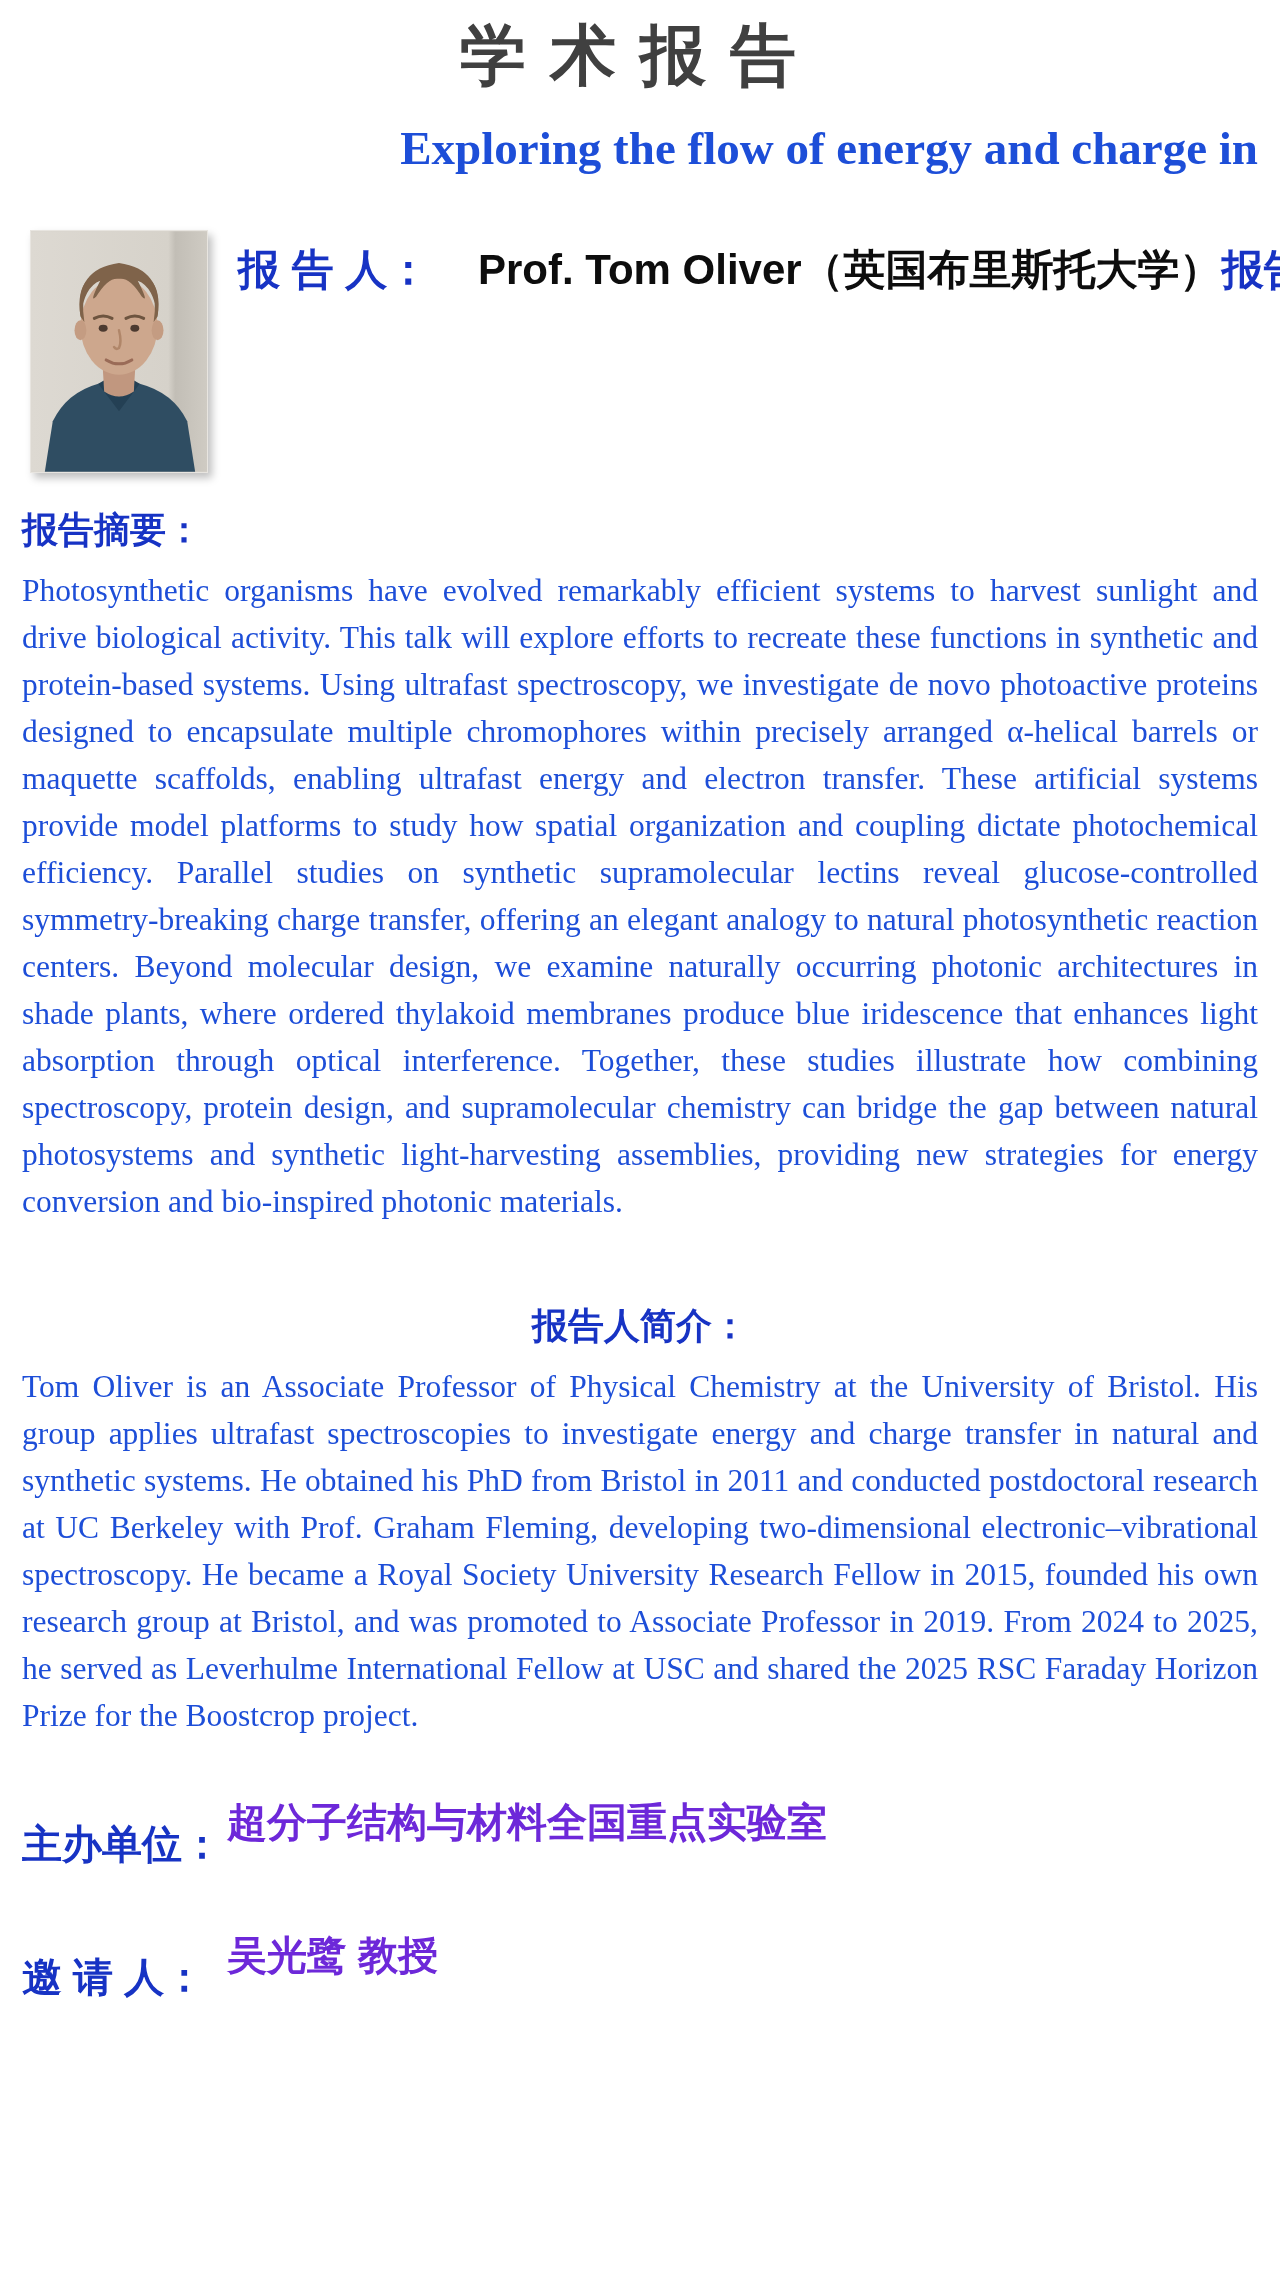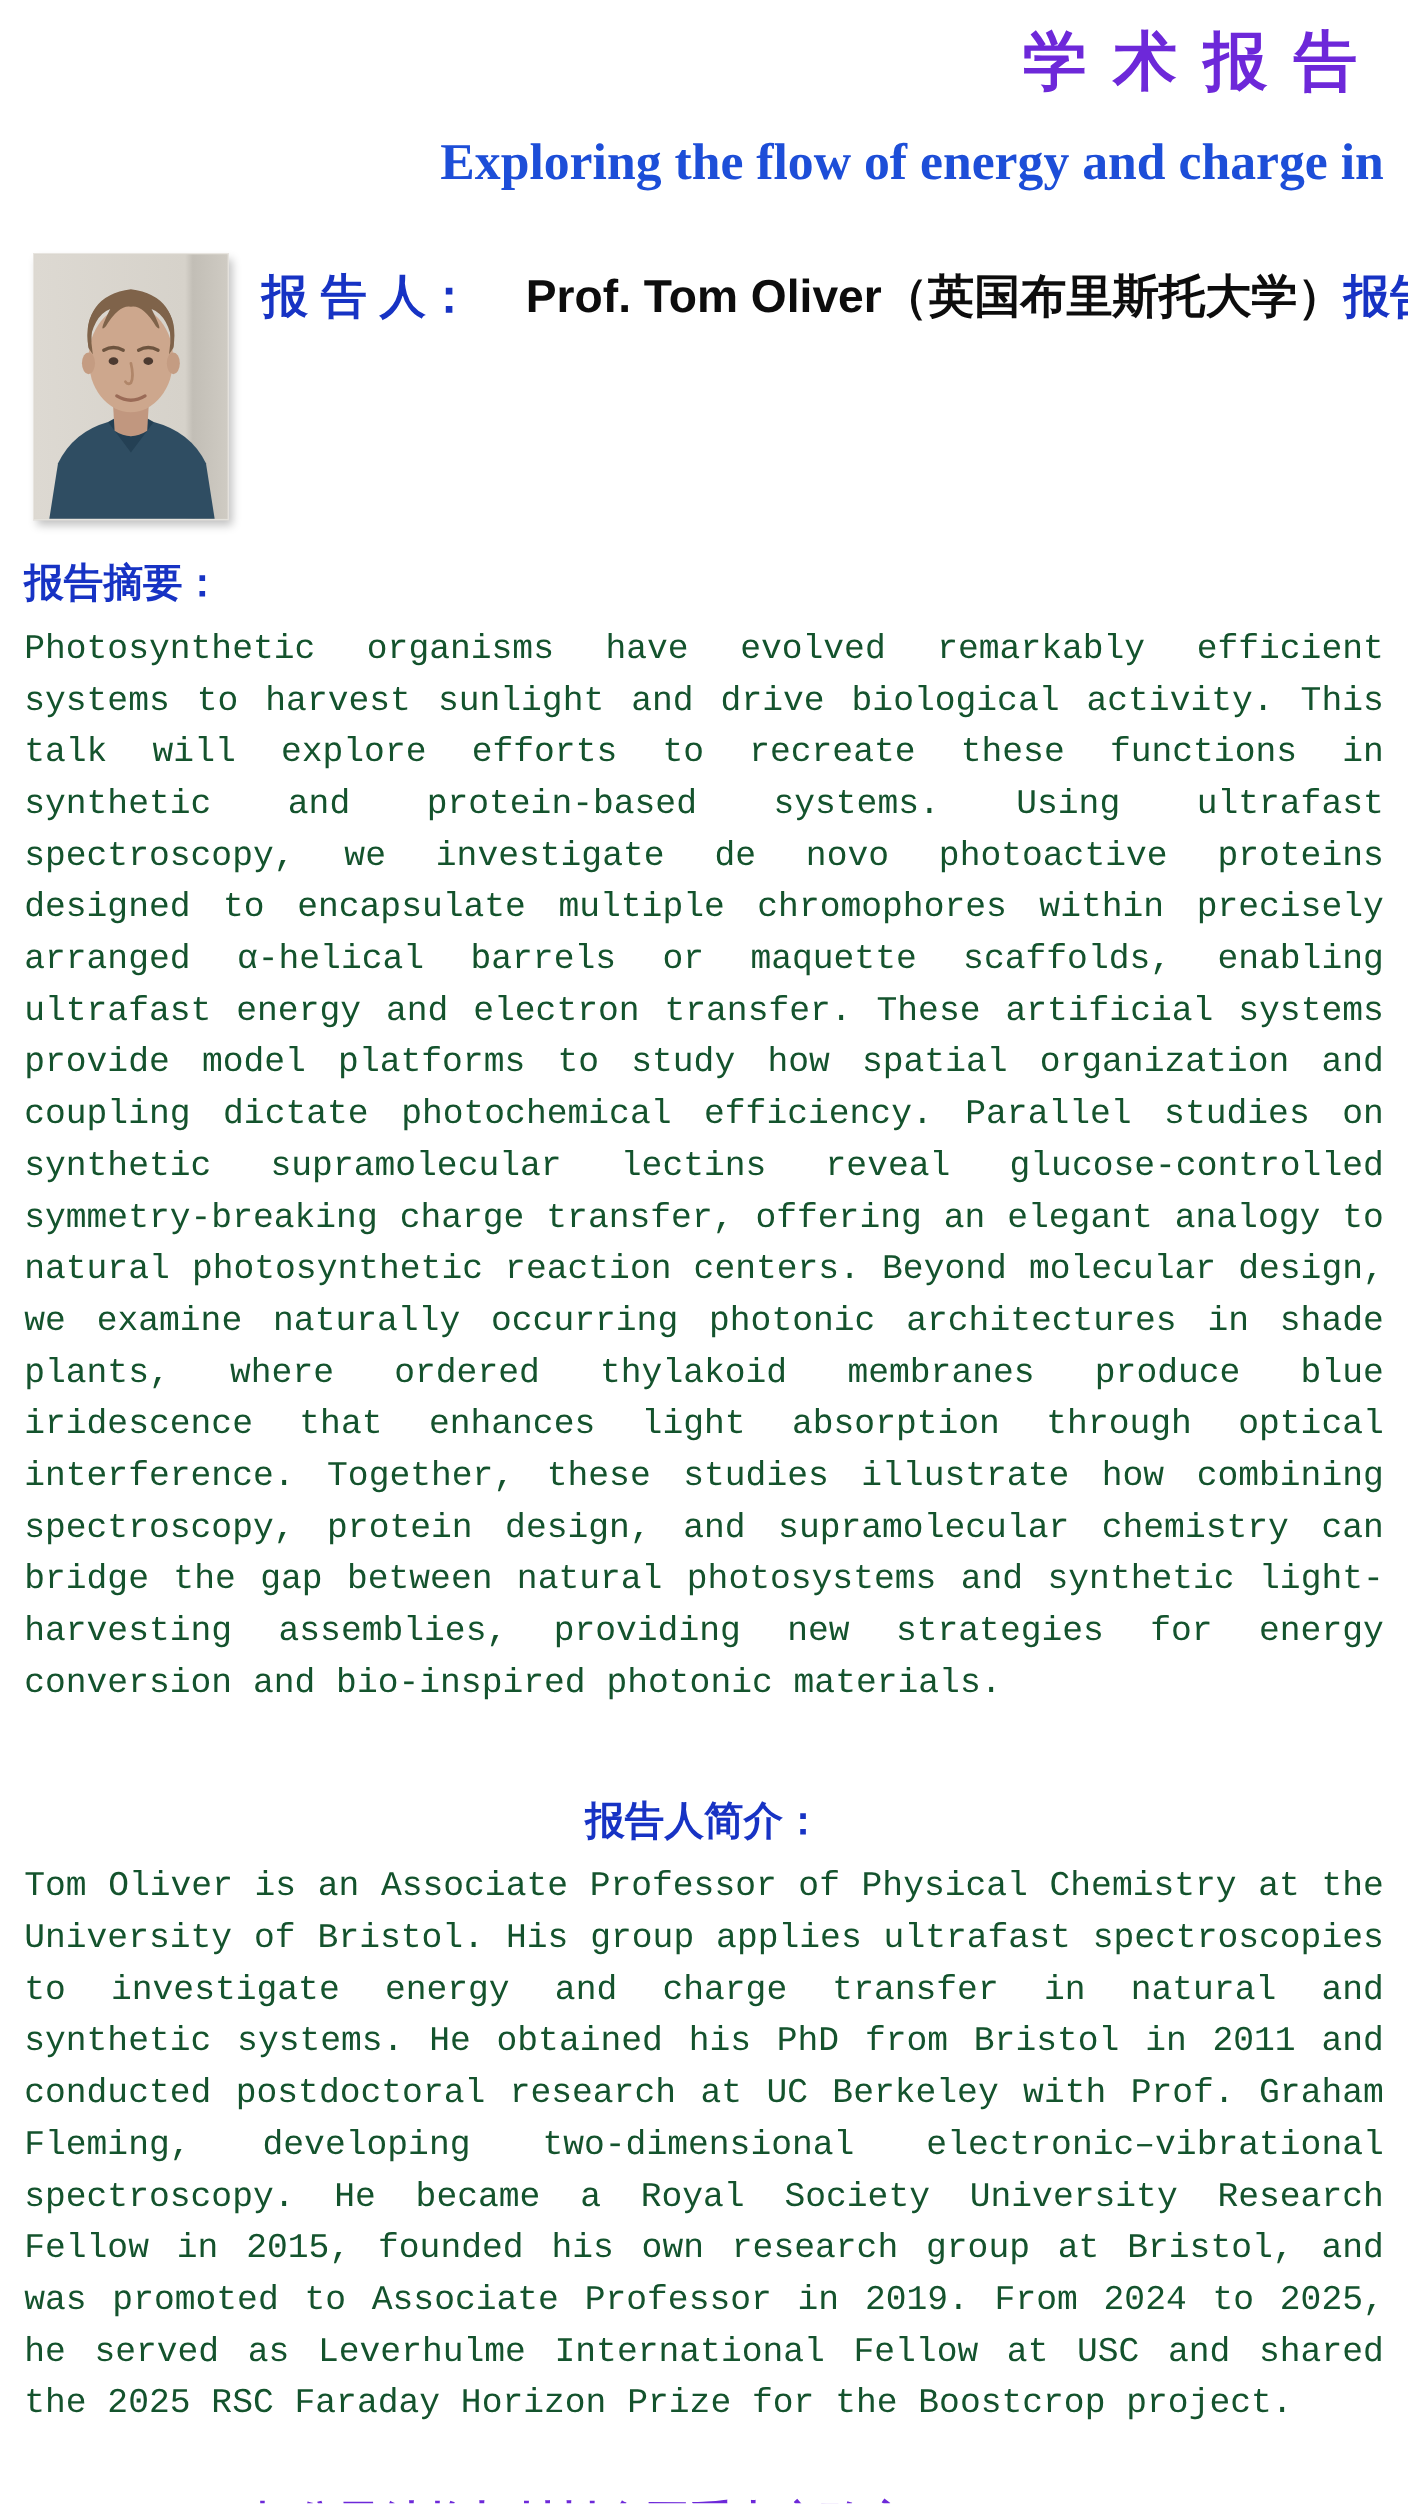--- a/index.html
+++ b/index.html
@@ -9,25 +9,25 @@
     height: 2276px;
     margin: 0 auto;
     background: #ffffff;
     box-sizing: border-box;
     padding: 14px 22px 0 22px;
     overflow: hidden;
     font-family: "Liberation Sans", sans-serif;
     color: #161616;
   }
   .title-cn {
-    text-align: right;
-    font-size: 58px;
+    text-align: center;
+    font-size: 66px;
     line-height: 84px;
     font-weight: 700;
-    color: #6d28d9;
+    color: #404040;
     letter-spacing: 24px;
     font-family: "Liberation Serif", serif;
   }
   .title-en {
     margin-top: 14px;
     text-align: right;
     font-size: 47px;
     line-height: 72px;
     font-weight: 700;
     color: #1d4ed8;
@@ -76,25 +76,25 @@
   .section-heading {
     color: #1733c4;
     font-weight: 700;
     font-size: 36px;
     line-height: 50px;
   }
   .abstract-heading { margin-top: 32px; }
   .bio-heading { margin-top: 76px; text-align: center; }
   .body-text {
     margin-top: 12px;
-    font-family: Liberation Mono, monospace;
+    font-family: Liberation Serif, serif;
     font-size: 31.5px;
     line-height: 47px;
     text-align: justify;
-    color: #14532d;
+    color: #1d4ed8;
   }
   .footer-row { margin-top: 34px; white-space: nowrap; }
   .footer-label {
     display: inline-block;
     width: 205px;
     color: #1733c4;
     font-weight: 700;
     font-size: 40px;
     vertical-align: middle;
     margin-top: 44px;

